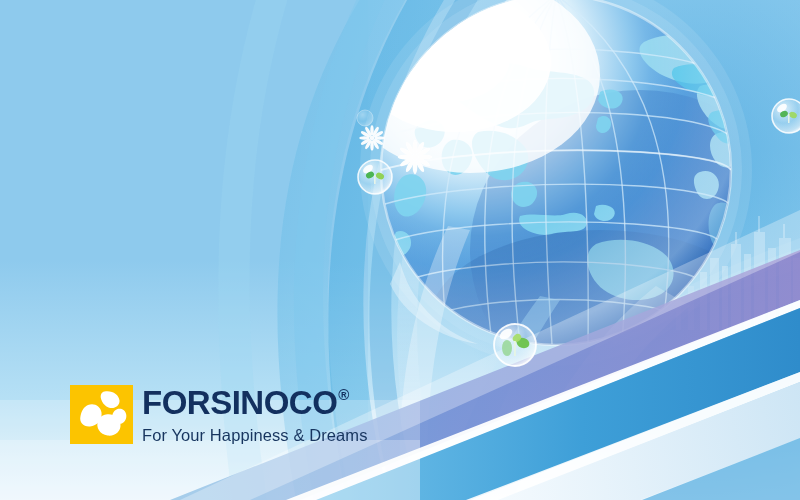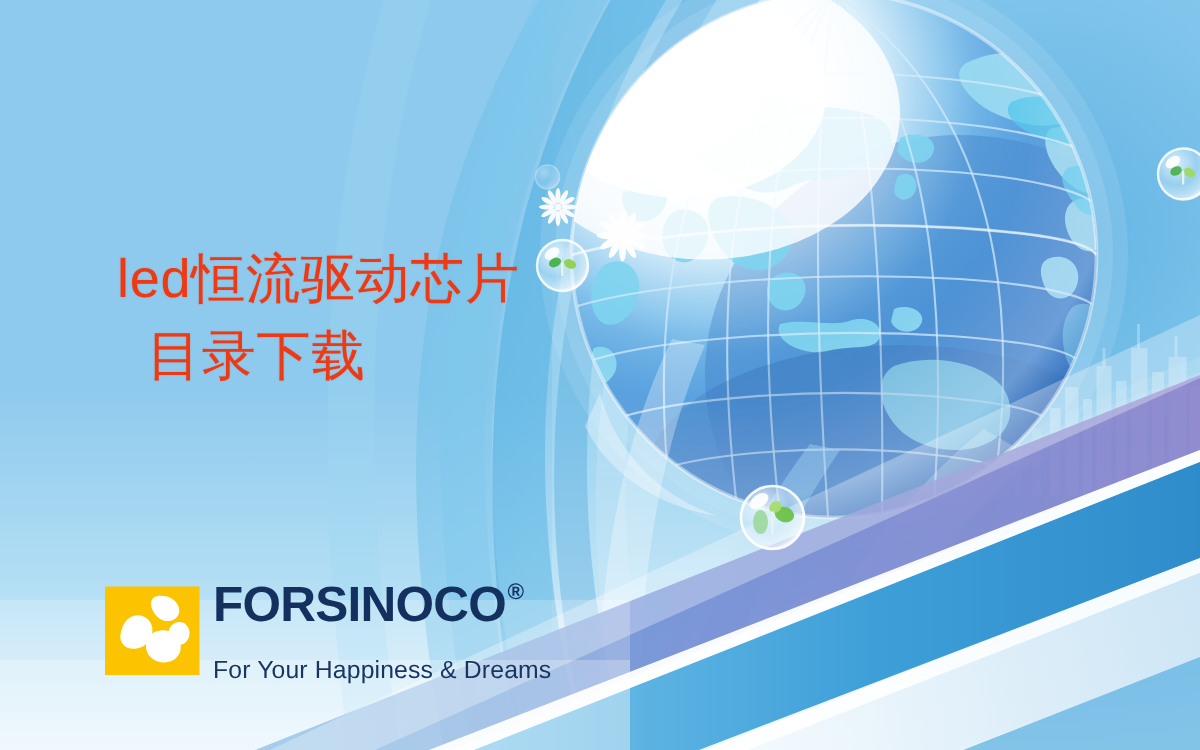--- a/index.html
+++ b/index.html
@@ -88,21 +88,21 @@
     margin-left:1px;
     margin-top:1px;
     font-weight:bold;
   }
   #tagline{
     color:#17355f;
     font-size:16.5px;
     font-weight:400;
     letter-spacing:.1px;
     line-height:1;
-    margin-top:20px;
+    margin-top:8px;
     white-space:nowrap;
   }
 </style>
 </head>
 <body>
 
 <div id="banner">
 
   <div class="bg-base"></div>
   <div class="bg-left-wash"></div>
@@ -384,24 +384,20 @@
       <g opacity=".5">
         <circle cx="365" cy="118" r="8" fill="url(#bubbleG)"></circle>
         <circle cx="365" cy="118" r="8" fill="none" stroke="#ffffff" stroke-width="1" opacity=".7"></circle>
       </g>
 
       <rect x="0" y="400" width="420" height="100" fill="#ffffff" opacity=".22"></rect>
       <rect x="0" y="440" width="420" height="60" fill="#ffffff" opacity=".25"></rect>
     </g>
   </svg>
 
-  <div id="headline">
-    <span class="line1">led恒流驱动芯片</span>
-    <span class="line2">目录下载</span>
-  </div>
 
   <div id="logo">
     <div id="logo-mark">
       <svg viewBox="0 0 63 59" width="63" height="59" aria-hidden="true">
         <g fill="#ffffff">
 
           <path d="M34.5,6.5 C42,5 49,9.5 49.5,15.5 C50,21 44,24.5 38.5,22.5 C33,20.5 29.5,13 31,9.5 C31.7,7.8 32.8,6.8 34.5,6.5 Z"></path>
 
           <path d="M53.5,25 C57,27.5 57.5,33.5 54,37 C50.5,40.5 45,39 43,34.5 C41,30 43.5,25.5 47,24.2 C49.5,23.3 52,23.8 53.5,25 Z"></path>
 

